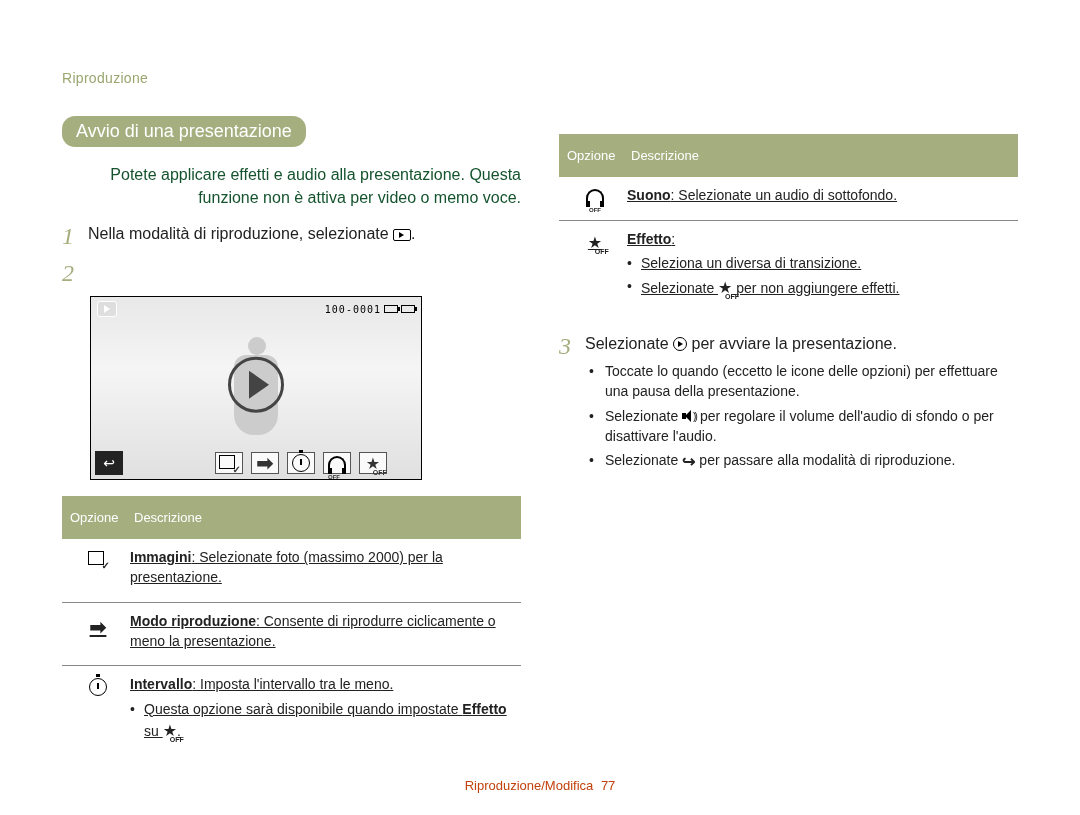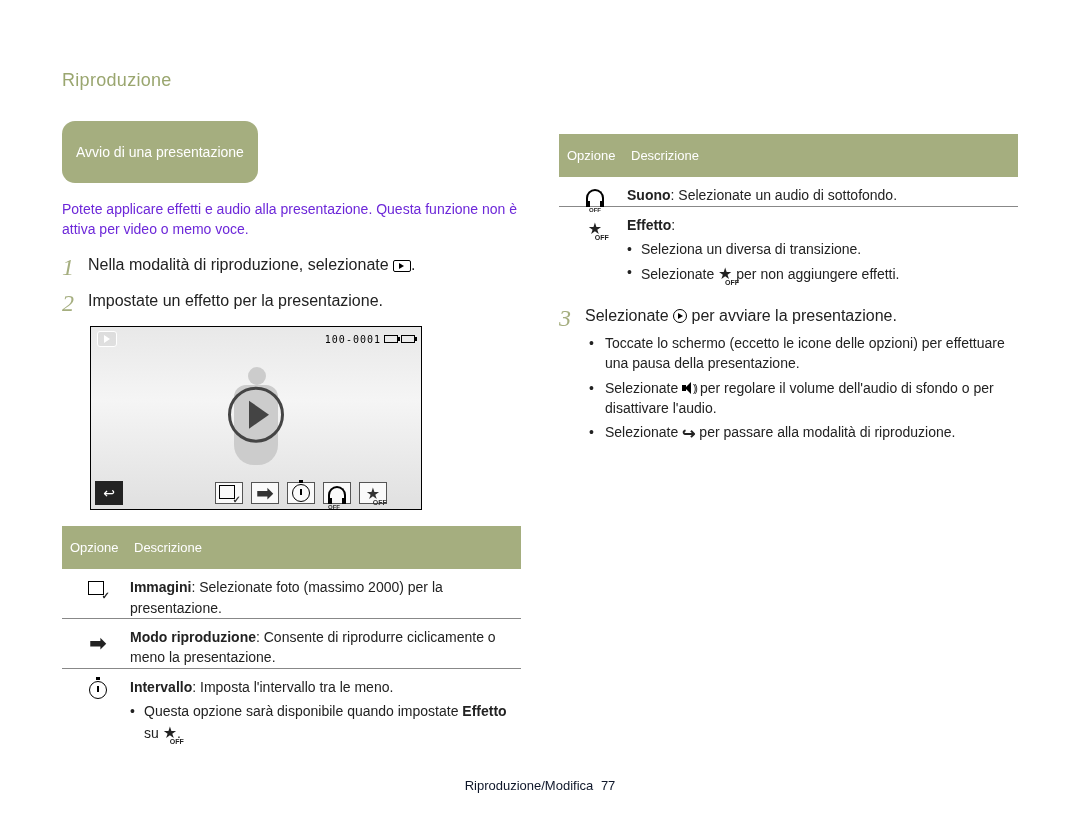--- a/index.html
+++ b/index.html
@@ -12,36 +12,36 @@
     font-size: 14px;
     position: relative;
   }
   .page {
     padding: 70px 62px 0 62px;
     display: flex;
     gap: 38px;
   }
   .col { width: 460px; }
   .section-title {
-    font-size: 18px;
+    font-size: 14px;
     color: #9aa66f;
     letter-spacing: 0.3px;
     font-weight: 300;
     margin-bottom: 30px;
   }
   .pill {
     display: inline-block;
     background: #a5ae7f;
     color: #fff;
-    font-size: 14px;
-    padding: 23px 14px;
+    font-size: 18px;
+    padding: 5px 14px;
     border-radius: 13px;
     margin-bottom: 16px;
   }
-  .para { font-size: 14px; line-height: 1.45; margin-bottom: 14px; color: #6d28d9; }
+  .para { font-size: 16px; line-height: 1.45; margin-bottom: 14px; color: #14532d; text-align: right; }
   .step { display: flex; align-items: flex-start; margin-bottom: 10px; }
   .step .num { color: #a5ae7f; font-size: 24px; font-style: italic; font-family: Georgia, serif; width: 26px; line-height: 1.1; }
   .step .txt { font-size: 16px; line-height: 1.4; flex: 1; }
   .step .bullets { margin-left: 4px; margin-top: 6px; }
   .bullets li { font-size: 14px; line-height: 1.45; margin-bottom: 4px; list-style: none; position: relative; padding-left: 16px; }
   .bullets li::before { content: "•"; position: absolute; left: 0; }
   .screenshot {
     border: 1px solid #000;
     width: 332px;
     height: 184px;
@@ -69,21 +69,21 @@
   .opt-icon { width:28px; height:22px; border:1px solid #555; display:flex; align-items:center; justify-content:center; font-size:12px; color:#333; background:#fafafa;}
   .table-head {
     background: #a5ae7f;
     color: #fff;
     font-size: 13px;
     display: flex;
     padding: 14px 8px;
   }
   .table-head .c1 { width: 64px; }
   .table-head .c2 { flex: 1; }
-  .trow { display: flex; border-bottom: 1px solid #888; padding: 8px 4px 0 4px; }
+  .trow { display: flex; border-bottom: 1px solid #888; padding: 8px 4px 14px 4px; text-decoration: underline; }
   .trow:last-child { border-bottom: none; }
   .trow .c1 { width: 64px; display:flex; align-items:flex-start; justify-content:center; padding-top:4px;}
   .trow .c2 { flex: 1; font-size: 14px; line-height: 1.45; }
   .trow .c2 .title { font-weight: bold; display: inline; }
   .trow ul { margin-top: 4px; }
   .trow ul li { font-size: 14px; line-height: 1.45; list-style:none; position:relative; padding-left:14px; margin-bottom:2px;}
   .trow ul li::before { content:"•"; position:absolute; left:0;}
   .icon { display:inline-flex; align-items:center; justify-content:center; vertical-align:middle; }
   .icon-slideshow { width:18px; height:12px; border:1.3px solid #000; border-radius:2px; position:relative; display:inline-block; vertical-align:-2px;}
   .icon-slideshow::after { content:""; position:absolute; left:5px; top:2px; border-left:5px solid #000; border-top:3px solid transparent; border-bottom:3px solid transparent;}
@@ -100,21 +100,21 @@
   .icon-off { font-size:6px; font-weight:bold; position:absolute; bottom:-7px; left:4px;}
   .icon-star { position:relative; display:inline-block; font-size:16px;}
   .icon-star .off { font-size:7px; position:absolute; bottom:-3px; left:7px; font-weight:bold;}
   .icon-play-circle { width:14px; height:14px; border:1.6px solid #000; border-radius:50%; display:inline-block; position:relative; vertical-align:-2px;}
   .icon-play-circle::after { content:""; position:absolute; left:4px; top:3px; border-left:5px solid #000; border-top:3px solid transparent; border-bottom:3px solid transparent;}
   .icon-speaker { width:14px; height:12px; display:inline-block; position:relative; vertical-align:-1px;}
   .icon-speaker::before { content:""; position:absolute; left:0; top:3px; width:4px; height:6px; background:#000;}
   .icon-speaker::after { content:""; position:absolute; left:3px; top:0; border-right:6px solid #000; border-top:6px solid transparent; border-bottom:6px solid transparent;}
   .sound-waves { position:absolute; left:11px; top:0; font-size:10px; letter-spacing:-2px;}
   .icon-return { font-size:16px; font-weight:bold; display:inline-block; transform:scaleX(-1); vertical-align:-2px;}
-  .footer { position:absolute; bottom:22px; left:0; right:0; text-align:center; font-size:13px; color:#0f172a;}
+  .footer { position:absolute; bottom:22px; left:0; right:0; text-align:center; font-size:13px; color:#c2410c;}
   .footer .pn { margin-left:4px;}
   .col-right { padding-top: 64px; }
 </style>
 </head>
 <body>
 
 <div class="page">
 
   <div class="col">
     <div class="section-title">Riproduzione</div>
@@ -125,21 +125,20 @@
 
     <div class="step">
       <div class="num">1</div>
       <div class="txt">
         <span>Nella modalità di riproduzione, selezionate </span><span class="icon icon-slideshow"></span><span>.</span>
       </div>
     </div>
 
     <div class="step">
       <div class="num">2</div>
-      <div class="txt">Impostate un effetto per la presentazione.</div>
     </div>
 
     
     <div class="screenshot">
       <div class="shot-top">
         <span class="shot-play-icon">
             <span class="tri"></span>
           </span>
         <span class="shot-counter">
           <span>100-0001</span>
@@ -247,21 +246,21 @@
       </div>
     </div>
 
     <div class="step" style="margin-top:18px;">
       <div class="num">3</div>
       <div class="txt">
         <div>
           <span>Selezionate </span><span class="icon-play-circle"></span><span> per avviare la presentazione.</span>
         </div>
         <ul class="bullets">
-          <li>Toccate lo schermo (eccetto le icone delle opzioni) per effettuare una pausa della presentazione.</li>
+          <li>Toccate lo quando (eccetto le icone delle opzioni) per effettuare una pausa della presentazione.</li>
           <li>
             <span>Selezionate </span><span class="icon-speaker"><span class="sound-waves">))</span></span> <span> per regolare il volume dell'audio di sfondo o per disattivare l'audio.</span>
           </li>
           <li>
             <span>Selezionate </span><span class="icon-return">↩</span> <span> per passare alla modalità di riproduzione.</span>
           </li>
         </ul>
       </div>
     </div>
   </div>

